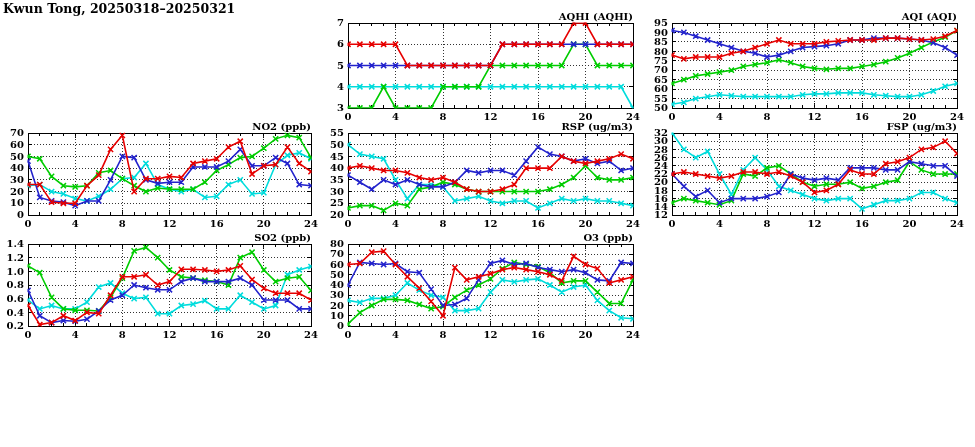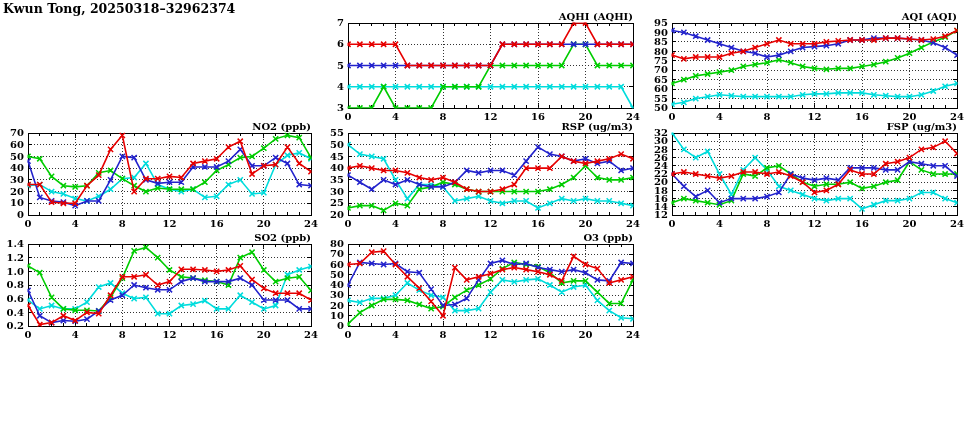--- a/index.html
+++ b/index.html
@@ -9,21 +9,21 @@
               font-family:"DejaVu Serif",serif;}
   .chart{position:absolute;}
   svg text{font-family:"DejaVu Serif",serif;font-weight:bold;fill:#000;}
   svg .tick{font-size:10px;}
   svg .ctitle{font-size:10px;}
 </style>
 </head>
 <body>
 
 <div id="canvas">
-  <div id="page-title">Kwun Tong, 20250318–32962374</div>
+  <div id="page-title">Kwun Tong, 20250318–20250321</div>
   <div id="charts">
       <div class="chart" style="left: 314px; top: 10px;"><svg width="329" height="116">
           <g stroke="#000" stroke-width="1" shape-rendering="crispEdges">
             <line x1="34" x2="38" y1="98" y2="98"></line>
             <line x1="315" x2="319" y1="98" y2="98"></line>
             <line x1="34" x2="319" y1="76.75" y2="76.75" stroke="#333" stroke-dasharray="1,2"></line>
             <line x1="34" x2="38" y1="76.75" y2="76.75"></line>
             <line x1="315" x2="319" y1="76.75" y2="76.75"></line>
             <line x1="34" x2="319" y1="55.5" y2="55.5" stroke="#333" stroke-dasharray="1,2"></line>
             <line x1="34" x2="38" y1="55.5" y2="55.5"></line>

